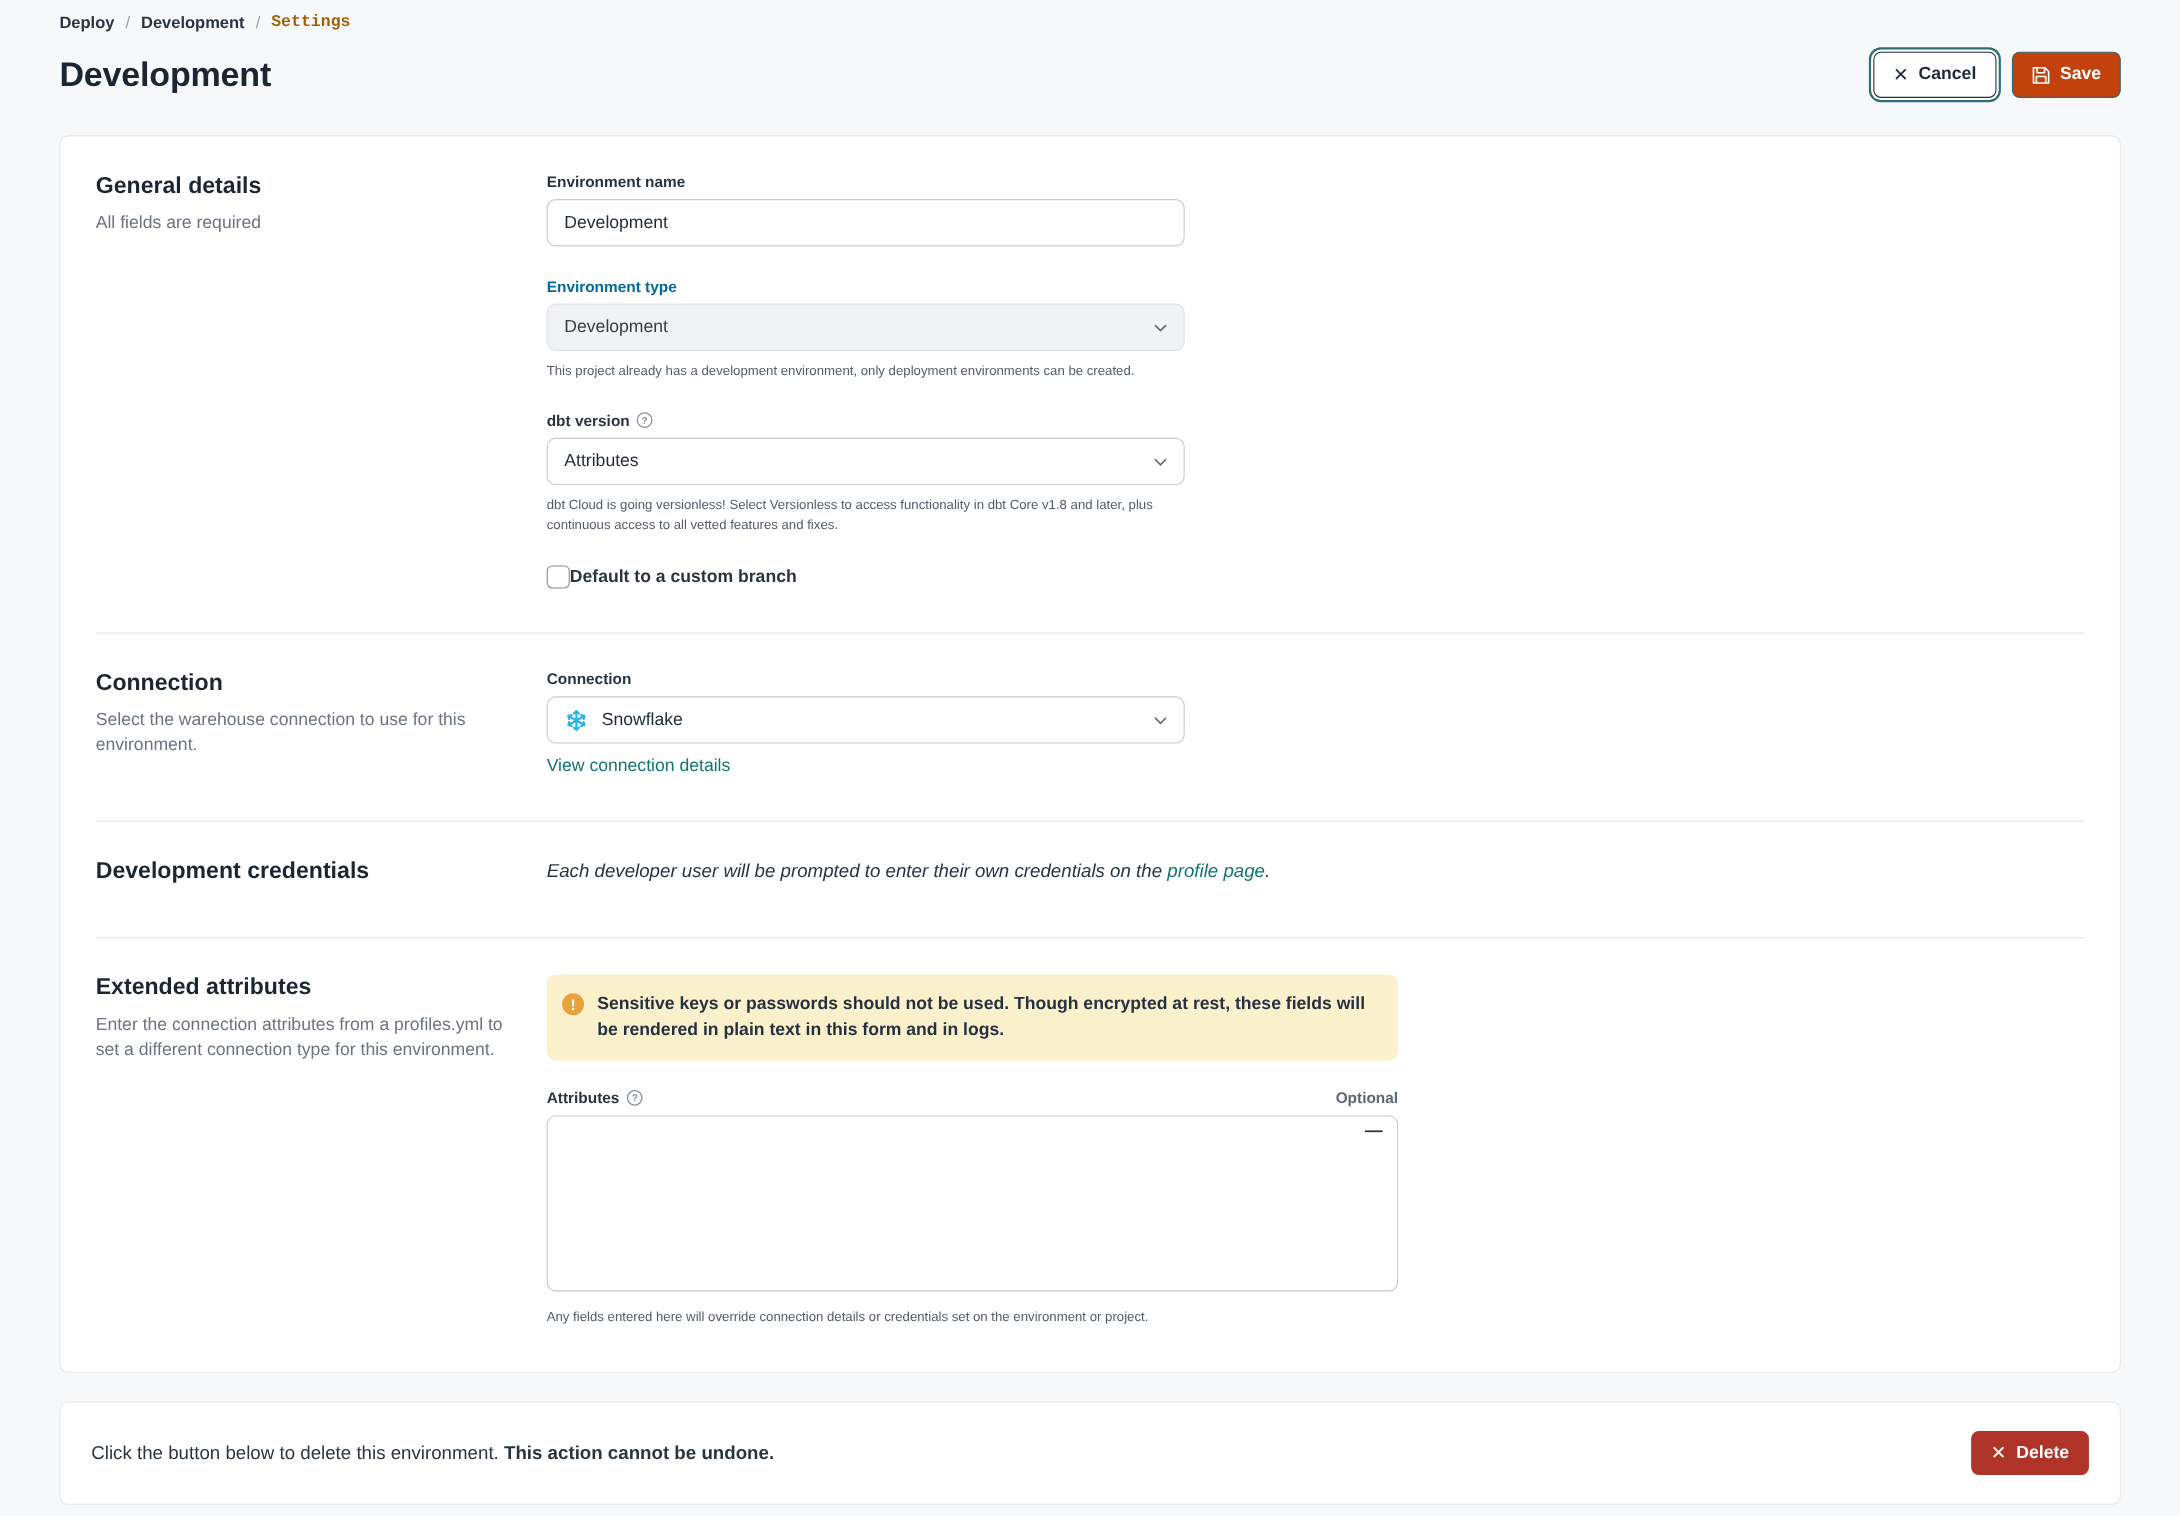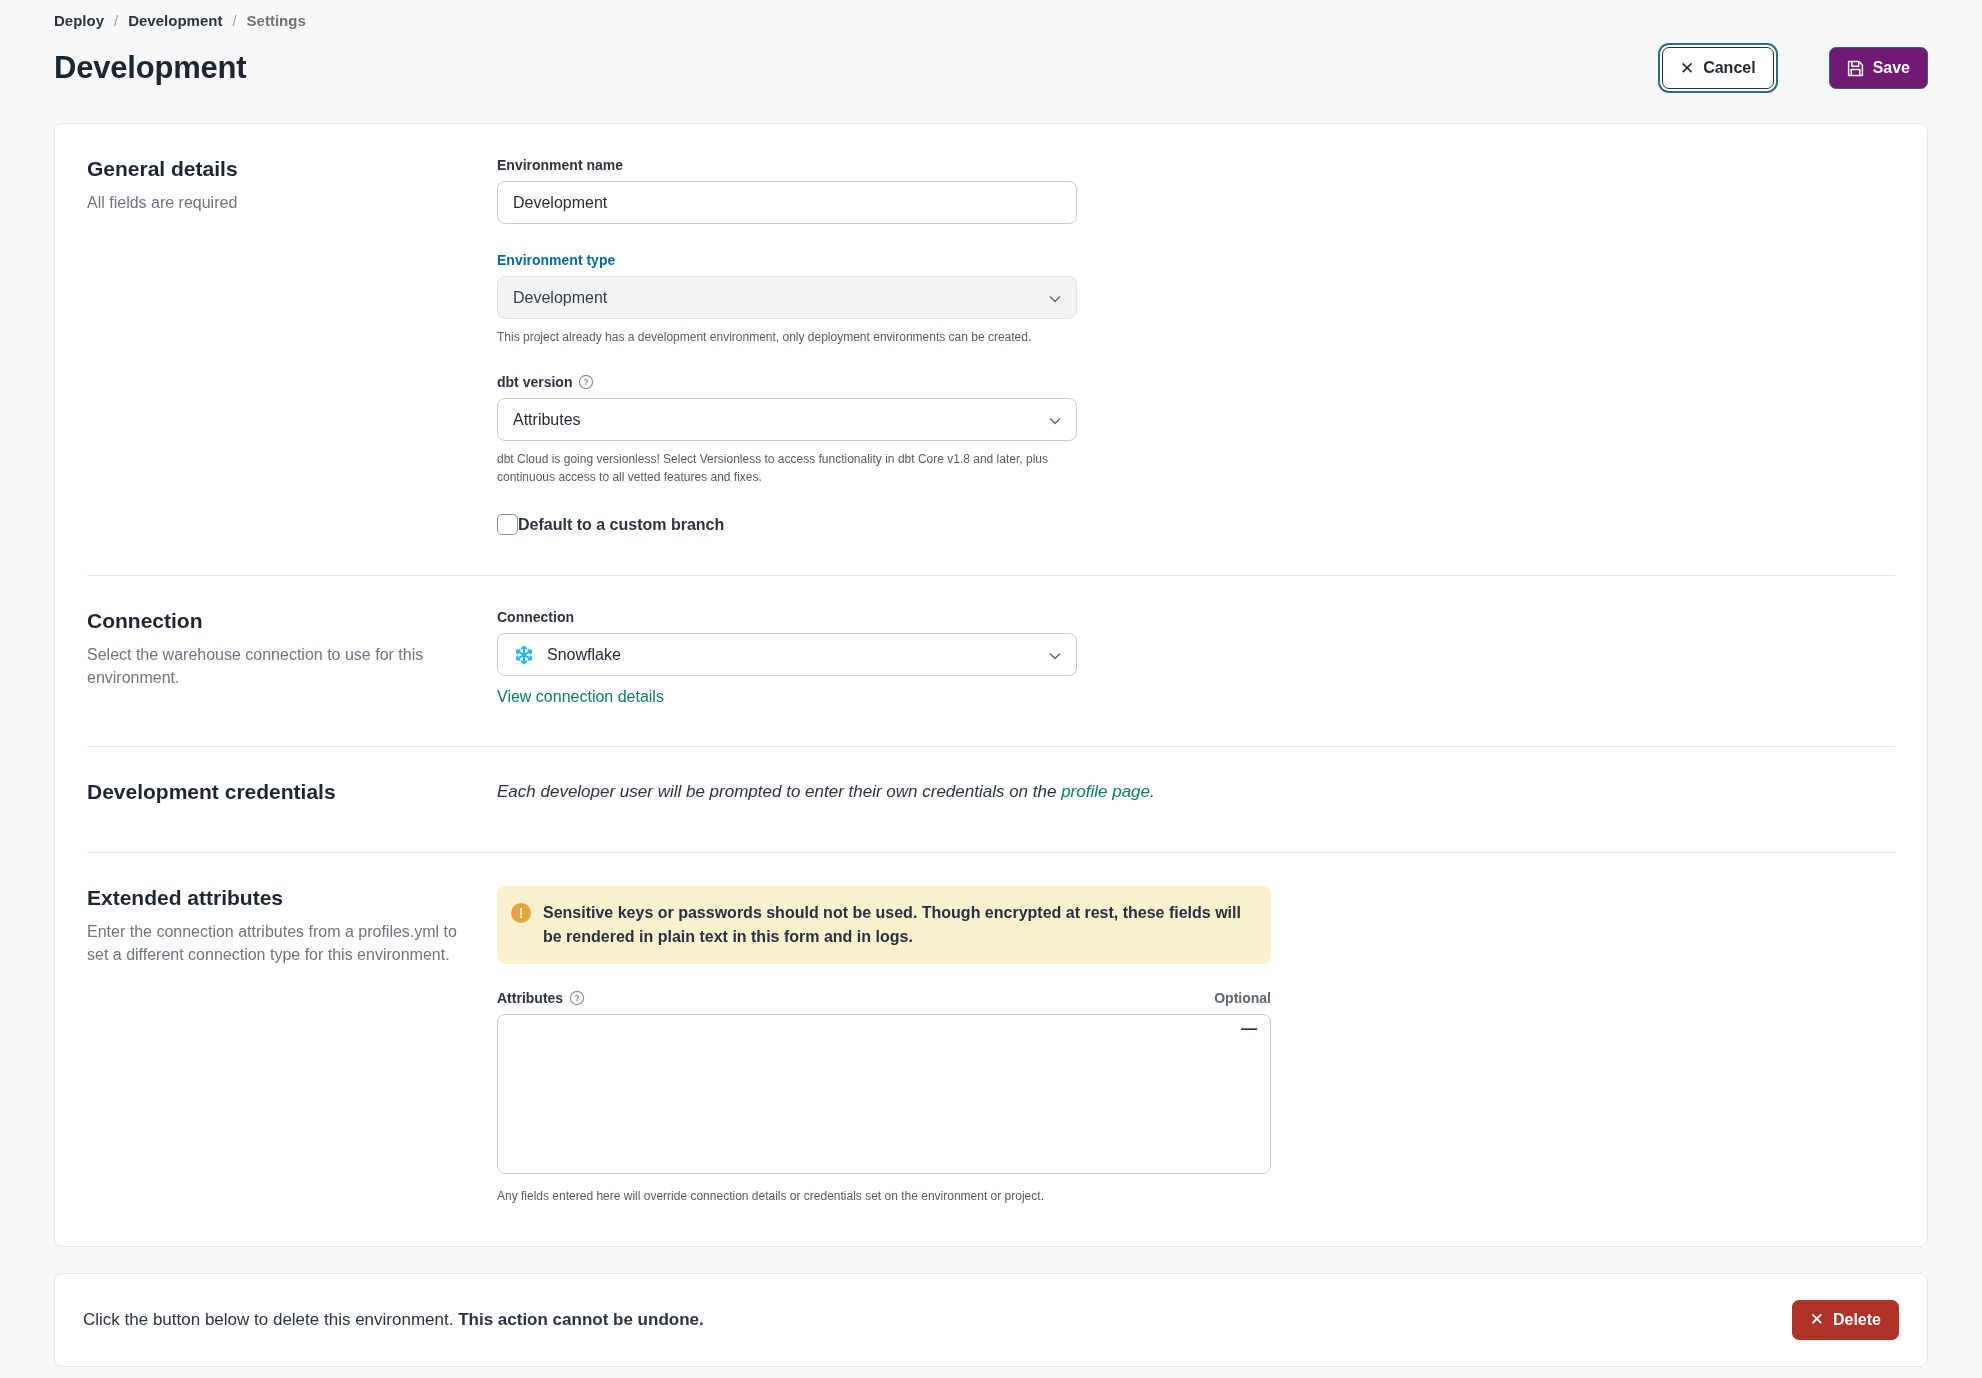--- a/index.html
+++ b/index.html
@@ -9,33 +9,33 @@
     font-family:"Liberation Sans","DejaVu Sans",sans-serif;
     color:#1f2a37;
     overflow:hidden;
   }
   .page { padding:8px 54px 0 54px; }
 
   
   .breadcrumb { display:flex; gap:10px; font-size:15px; font-weight:700; color:#2a3440; padding-top:4px; }
   .breadcrumb .crumb-link { cursor:pointer; }
   .breadcrumb .sep { color:#9aa3ab; font-weight:400; }
-  .breadcrumb .current { font-weight:700; color:#737373; }
+  .breadcrumb .current { font-weight:700; color:#a16207;font-family:Liberation Mono, monospace; }
 
   
   .header-row { display:flex; justify-content:space-between; align-items:center; margin-top:18px; }
   .page-title { font-size:31px; font-weight:700; color:#1c2633; letter-spacing:-0.2px; }
   .header-actions { display:flex; align-items:center; gap:14px; }
   .btn { display:inline-flex; align-items:center; gap:9px; font-size:16px; font-weight:600; border-radius:7px; cursor:pointer; height:42px; padding:0 17px; border:1px solid transparent; }
   .btn-cancel {
     background:#fff; color:#1f2a37; border:1.5px solid #22323c;
     box-shadow:0 0 0 2px #ffffff, 0 0 0 4px #2f6f74;
     margin-left:4px;
   }
-  .btn-save { background:#701a75; color:#fff; border-color:#2e6b6e;margin-left:41px; }
+  .btn-save { background:#c2410c; color:#fff; border-color:#2e6b6e; }
   .x-glyph { font-size:17px; line-height:1; font-weight:400; }
 
   
   .card { background:#fff; border:1px solid #e5e7ea; border-radius:8px; }
   .main-card { margin-top:34px; padding:0 32px; }
   .danger-card { margin-top:26px; padding:26px 28px; display:flex; align-items:center; justify-content:space-between; }
 
   .section { display:grid; grid-template-columns:410px 1fr; padding:33px 0 40px 0; }
   .divider { border:none; border-top:1px solid #e4e6e9; height:0; }
 

